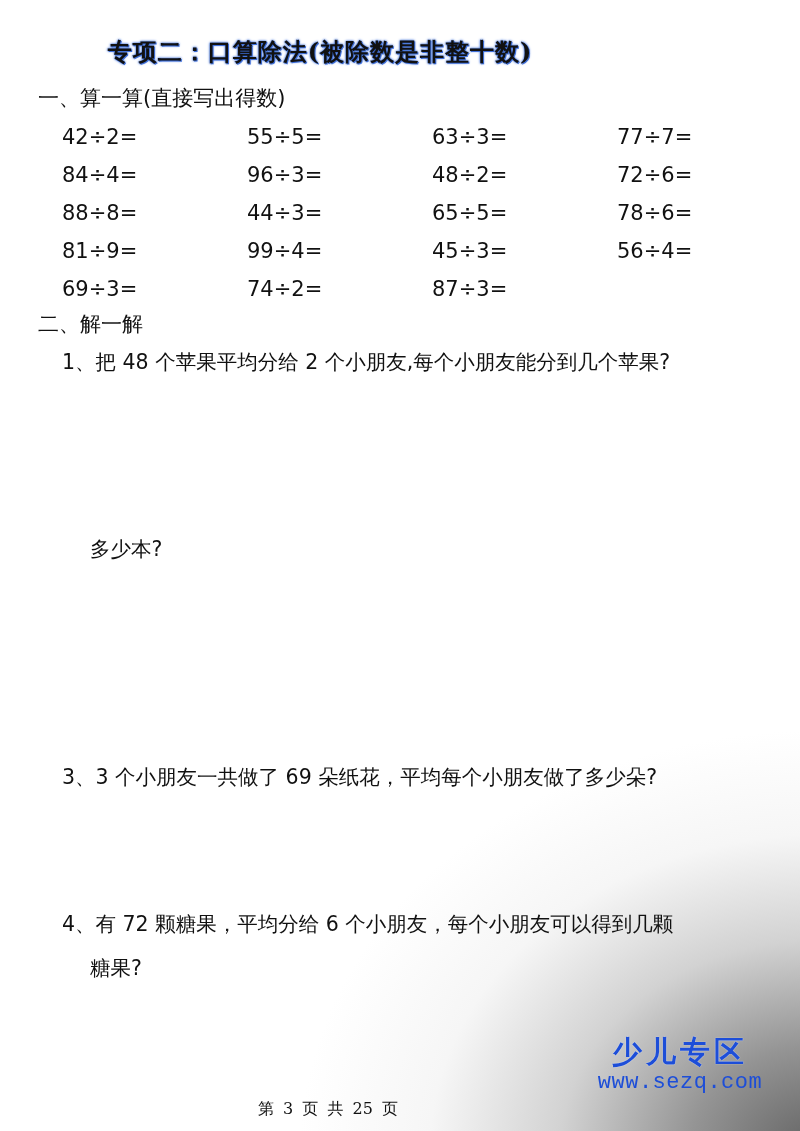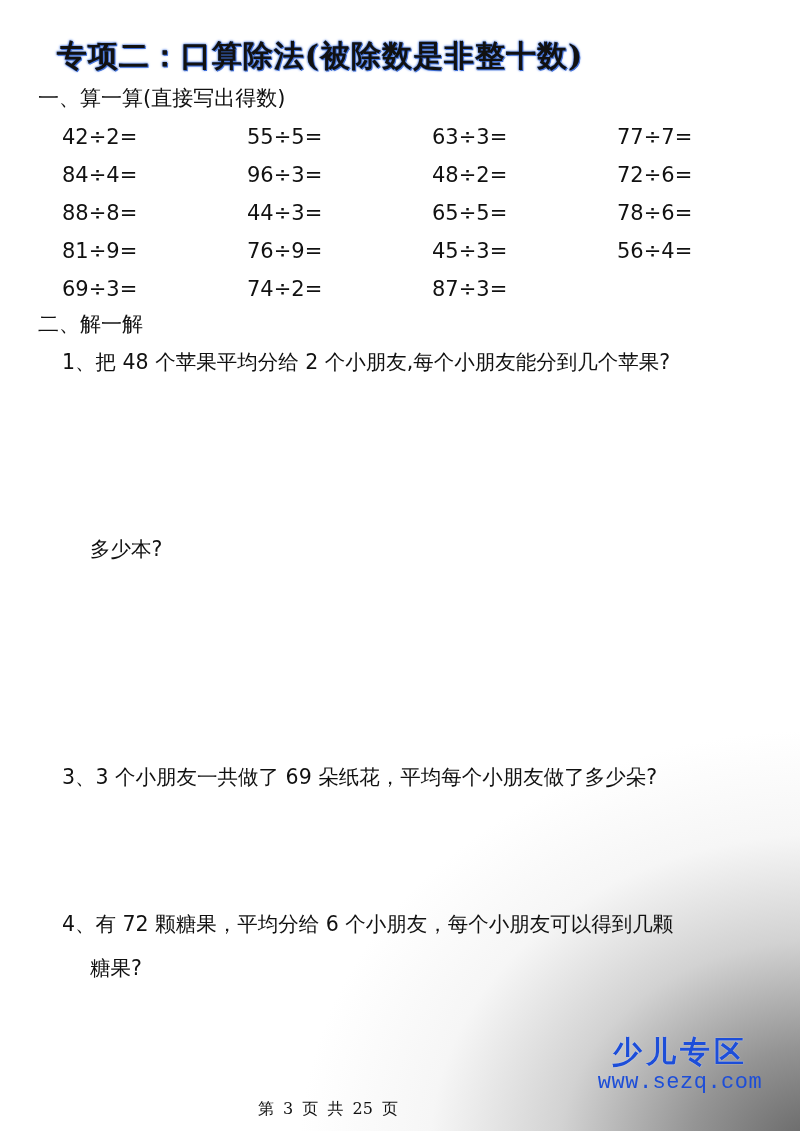--- a/index.html
+++ b/index.html
@@ -26,21 +26,21 @@
         rgba(225,225,225,0.3) 75%,
         rgba(255,255,255,0) 100%);
       pointer-events: none;
     }
     .title {
       position: absolute;
       left: 0; top: 36px;
       width: 640px;
       text-align: center;
       font-family: "DejaVu Serif", serif;
-      font-size: 30px;
+      font-size: 24px;
       font-weight: bold;
       color: #111111;
       letter-spacing: 1px;
       text-shadow: 0 0 2px #2a5fd0, 0 0 3px #6a92e6, 1px 1px 0 #3a6ad8;
     }
     .section-heading {
       position: absolute;
       left: 38px;
       font-size: 21px;
       color: #111111;
@@ -130,21 +130,21 @@
   <div class="calc-item">96÷3=</div>
   <div class="calc-item">48÷2=</div>
   <div class="calc-item">72÷6=</div>
 
   <div class="calc-item">88÷8=</div>
   <div class="calc-item">44÷3=</div>
   <div class="calc-item">65÷5=</div>
 
   <div class="calc-item">78÷6=</div>
   <div class="calc-item">81÷9=</div>
-  <div class="calc-item">76÷9=</div>
+  <div class="calc-item">99÷4=</div>
   <div class="calc-item">45÷3=</div>
 
   <div class="calc-item">56÷4=</div>
   <div class="calc-item">69÷3=</div>
   <div class="calc-item">74÷2=</div>
   <div class="calc-item">87÷3=</div>
 </div>
 
 <div class="section-heading sec2">二、解一解</div>
 

